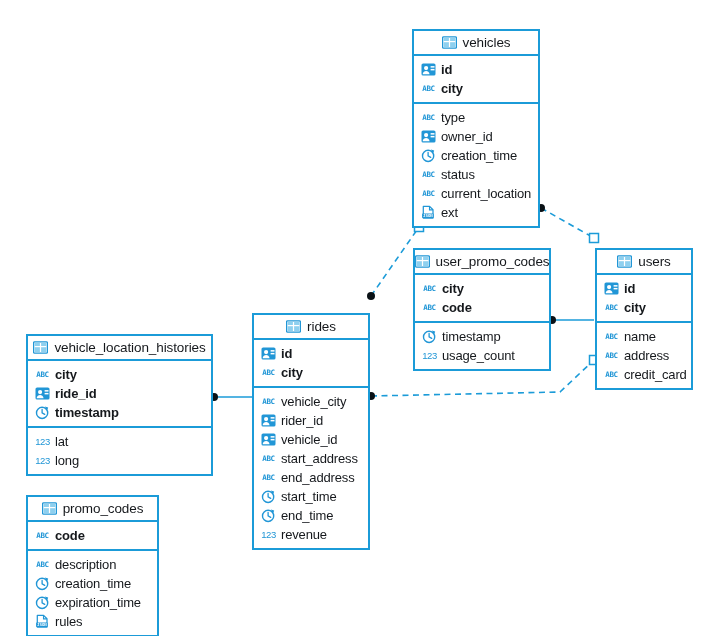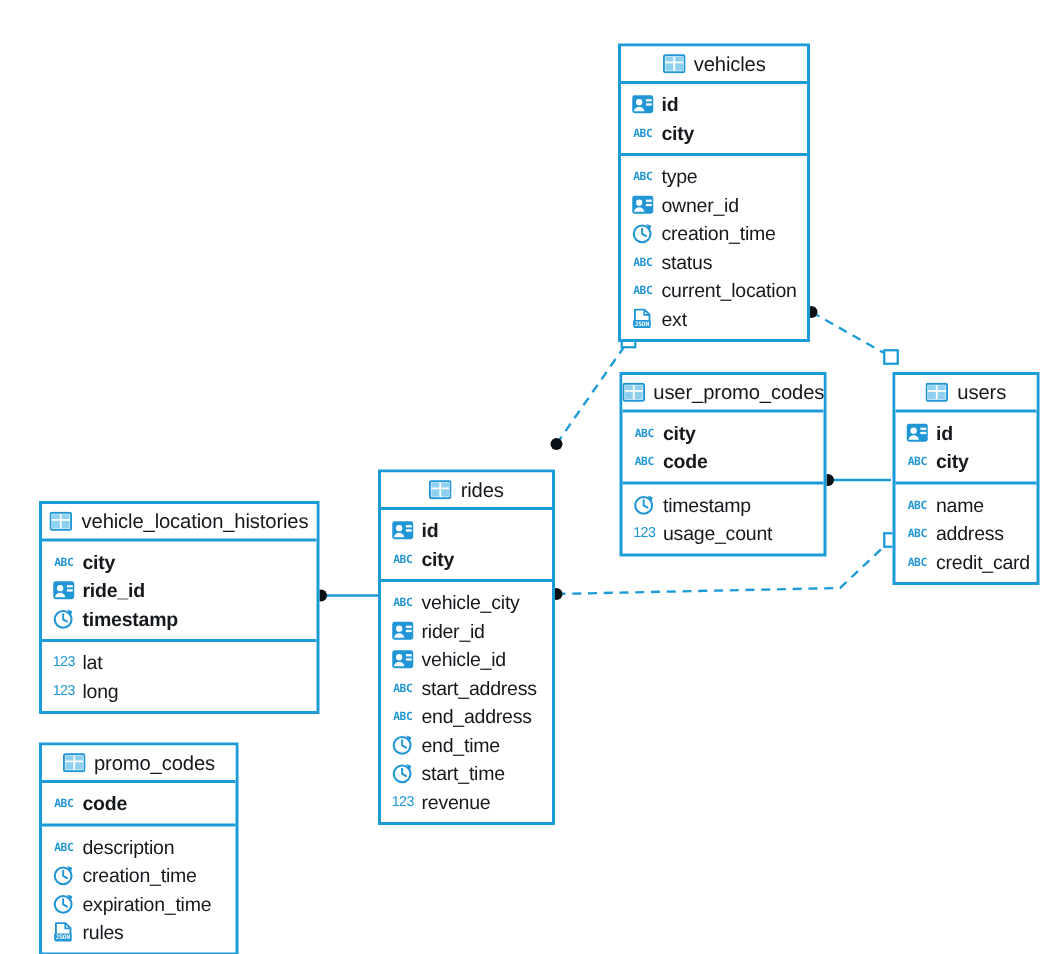--- a/index.html
+++ b/index.html
@@ -365,31 +365,31 @@
           <span class="col-name">end_address</span>
         </div>
         <div class="col-row">
           <span class="ico">
             <svg width="15" height="15" viewBox="0 0 15 15">
               <circle cx="7.1" cy="7.9" r="5.6" fill="none" stroke="#2196d6" stroke-width="1.4"></circle>
               <path d="M7.1 4.4 L7.1 7.9 L9.7 9.4" fill="none" stroke="#2196d6" stroke-width="1.3" stroke-linecap="round"></path>
               <path d="M9.8 1.4 l3.4 1.1 -1.1 3.3z" fill="#2196d6"></path>
             </svg>
           </span>
+          <span class="col-name">start_time</span>
+        </div>
+        <div class="col-row">
+          <span class="ico">
+            <svg width="15" height="15" viewBox="0 0 15 15">
+              <circle cx="7.1" cy="7.9" r="5.6" fill="none" stroke="#2196d6" stroke-width="1.4"></circle>
+              <path d="M7.1 4.4 L7.1 7.9 L9.7 9.4" fill="none" stroke="#2196d6" stroke-width="1.3" stroke-linecap="round"></path>
+              <path d="M9.8 1.4 l3.4 1.1 -1.1 3.3z" fill="#2196d6"></path>
+            </svg>
+          </span>
           <span class="col-name">end_time</span>
-        </div>
-        <div class="col-row">
-          <span class="ico">
-            <svg width="15" height="15" viewBox="0 0 15 15">
-              <circle cx="7.1" cy="7.9" r="5.6" fill="none" stroke="#2196d6" stroke-width="1.4"></circle>
-              <path d="M7.1 4.4 L7.1 7.9 L9.7 9.4" fill="none" stroke="#2196d6" stroke-width="1.3" stroke-linecap="round"></path>
-              <path d="M9.8 1.4 l3.4 1.1 -1.1 3.3z" fill="#2196d6"></path>
-            </svg>
-          </span>
-          <span class="col-name">start_time</span>
         </div>
         <div class="col-row">
           <span class="ico ico-123">123</span>
           <span class="col-name">revenue</span>
         </div>
       </div>
     </div>
     <div class="table-node" style="left: 26px; top: 334px; width: 187px;">
       <div class="tbl-header">
         <span class="ico">

